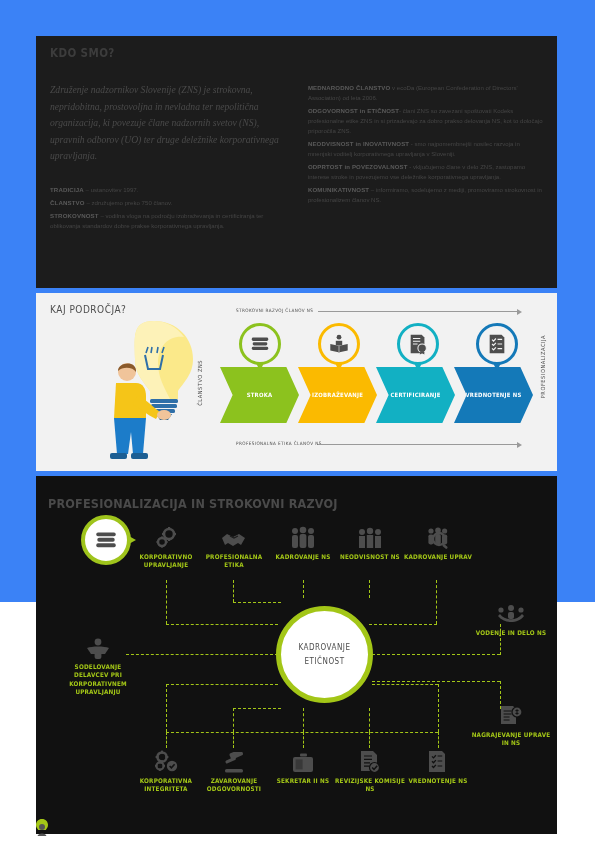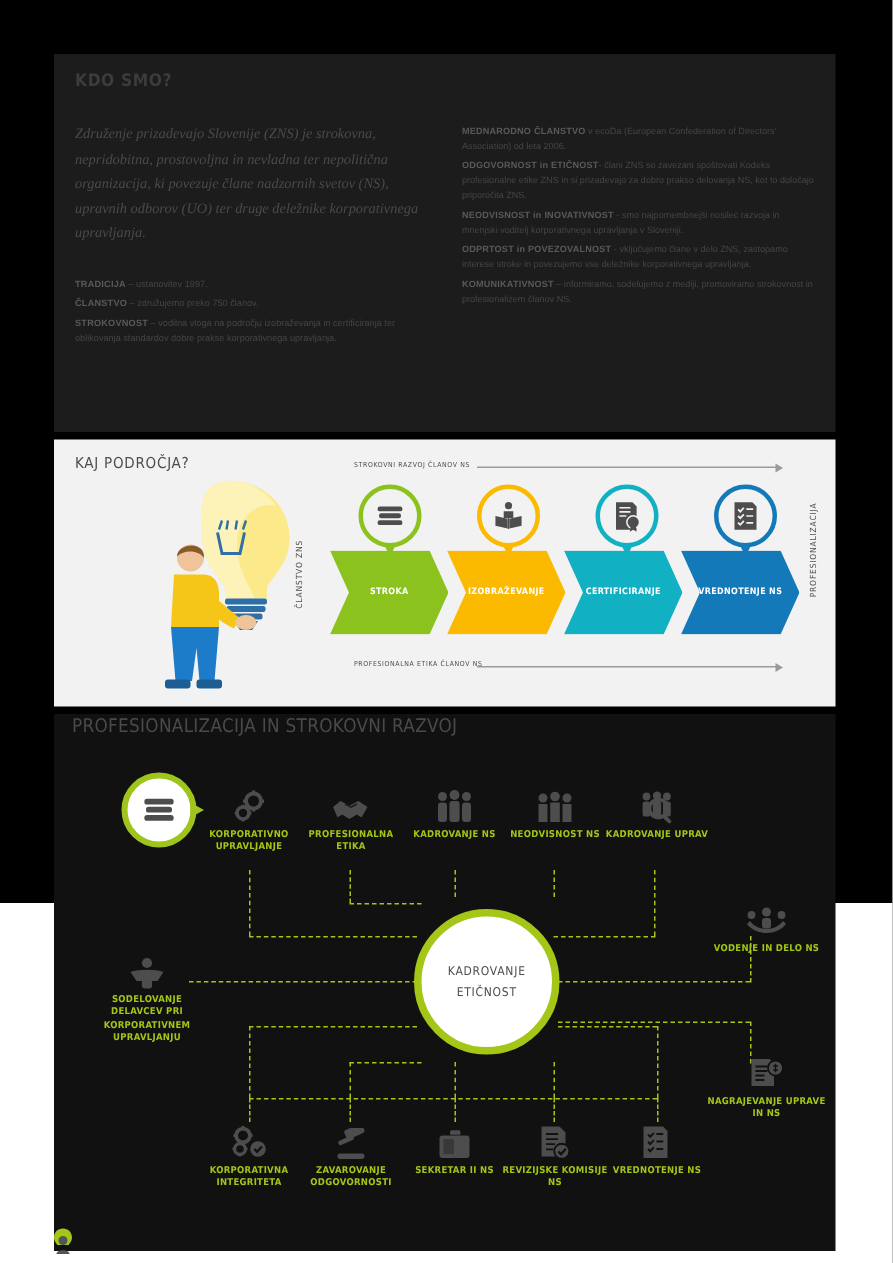--- a/index.html
+++ b/index.html
@@ -2,21 +2,21 @@
 <html><head>
 <meta charset="utf-8">
 <style>
   * { box-sizing: border-box; margin: 0; padding: 0; }
   html, body {
     width: 595px; height: 842px;
     background: #ffffff;
     font-family: "Liberation Sans", sans-serif;
     overflow: hidden;
   }
-  .page { position: relative; width: 595px; height: 602px; background:#000000; }
+  .page { position: relative; width: 595px; height: 602px; background:#3b82f6; }
 
   
   .sec-who {
     position: absolute; left: 36px; top: 36px;
     width: 521px; height: 252px;
     background: #1c1c1c;
     padding: 10px 14px 8px 14px;
   }
   .sec-title-dark {
     font-family: "DejaVu Sans Condensed", "Liberation Sans", sans-serif;
@@ -125,23 +125,23 @@
     border-top:8px solid #ccc;
   }
 
   
   .sec-prof {
     position:absolute; left:36px; top:476px;
     width:521px; height:358px;
     background:#111111;
   }
   .prof-title {
-    position:absolute; left:12px; top:0;
+    position:absolute; left:12px; top:20px;
     font-family:"DejaVu Sans Condensed","Liberation Sans",sans-serif;
-    font-weight:normal; font-size:12.5px; letter-spacing:.2px;
+    font-weight:bold; font-size:12.5px; letter-spacing:.2px;
     color:#4a4a4a;
   }
 
   
   .badge-big {
     position:absolute; left:45px; top:39px;
     width:50px; height:50px; border-radius:50%;
     background:#fff; border:4px solid #9fc41c;
     display:flex; align-items:center; justify-content:center;
   }
@@ -186,21 +186,21 @@
 <style>#bub0::after{border-top-color:#8CC21E;}</style><style>#bub1::after{border-top-color:#FBBA00;}</style><style>#bub2::after{border-top-color:#12B0C3;}</style><style>#bub3::after{border-top-color:#1479B8;}</style></head>
 <body>
 
 <div class="page">
 
   <div class="sec-who">
     <div class="sec-title-dark">KDO SMO?</div>
 
     <div class="who-cols">
       <div class="who-left">
-        <div class="who-lead">Združenje prizadevajo Slovenije (ZNS) je strokovna, nepridobitna, prostovoljna in nevladna ter nepolitična organizacija, ki povezuje člane nadzornih svetov (NS), upravnih odborov (UO) ter druge deležnike korporativnega upravljanja.</div>
+        <div class="who-lead">Združenje nadzornikov Slovenije (ZNS) je strokovna, nepridobitna, prostovoljna in nevladna ter nepolitična organizacija, ki povezuje člane nadzornih svetov (NS), upravnih odborov (UO) ter druge deležnike korporativnega upravljanja.</div>
         <div class="who-list">
           <div class="bullet-row">
             <span class="dash">-</span>
             <span class="btxt"><b>TRADICIJA</b><span> – ustanovitev 1997.</span></span>
           </div>
           <div class="bullet-row">
             <span class="dash">-</span>
             <span class="btxt"><b>ČLANSTVO</b><span> – združujemo preko 750 članov.</span></span>
           </div>
           <div class="bullet-row">

